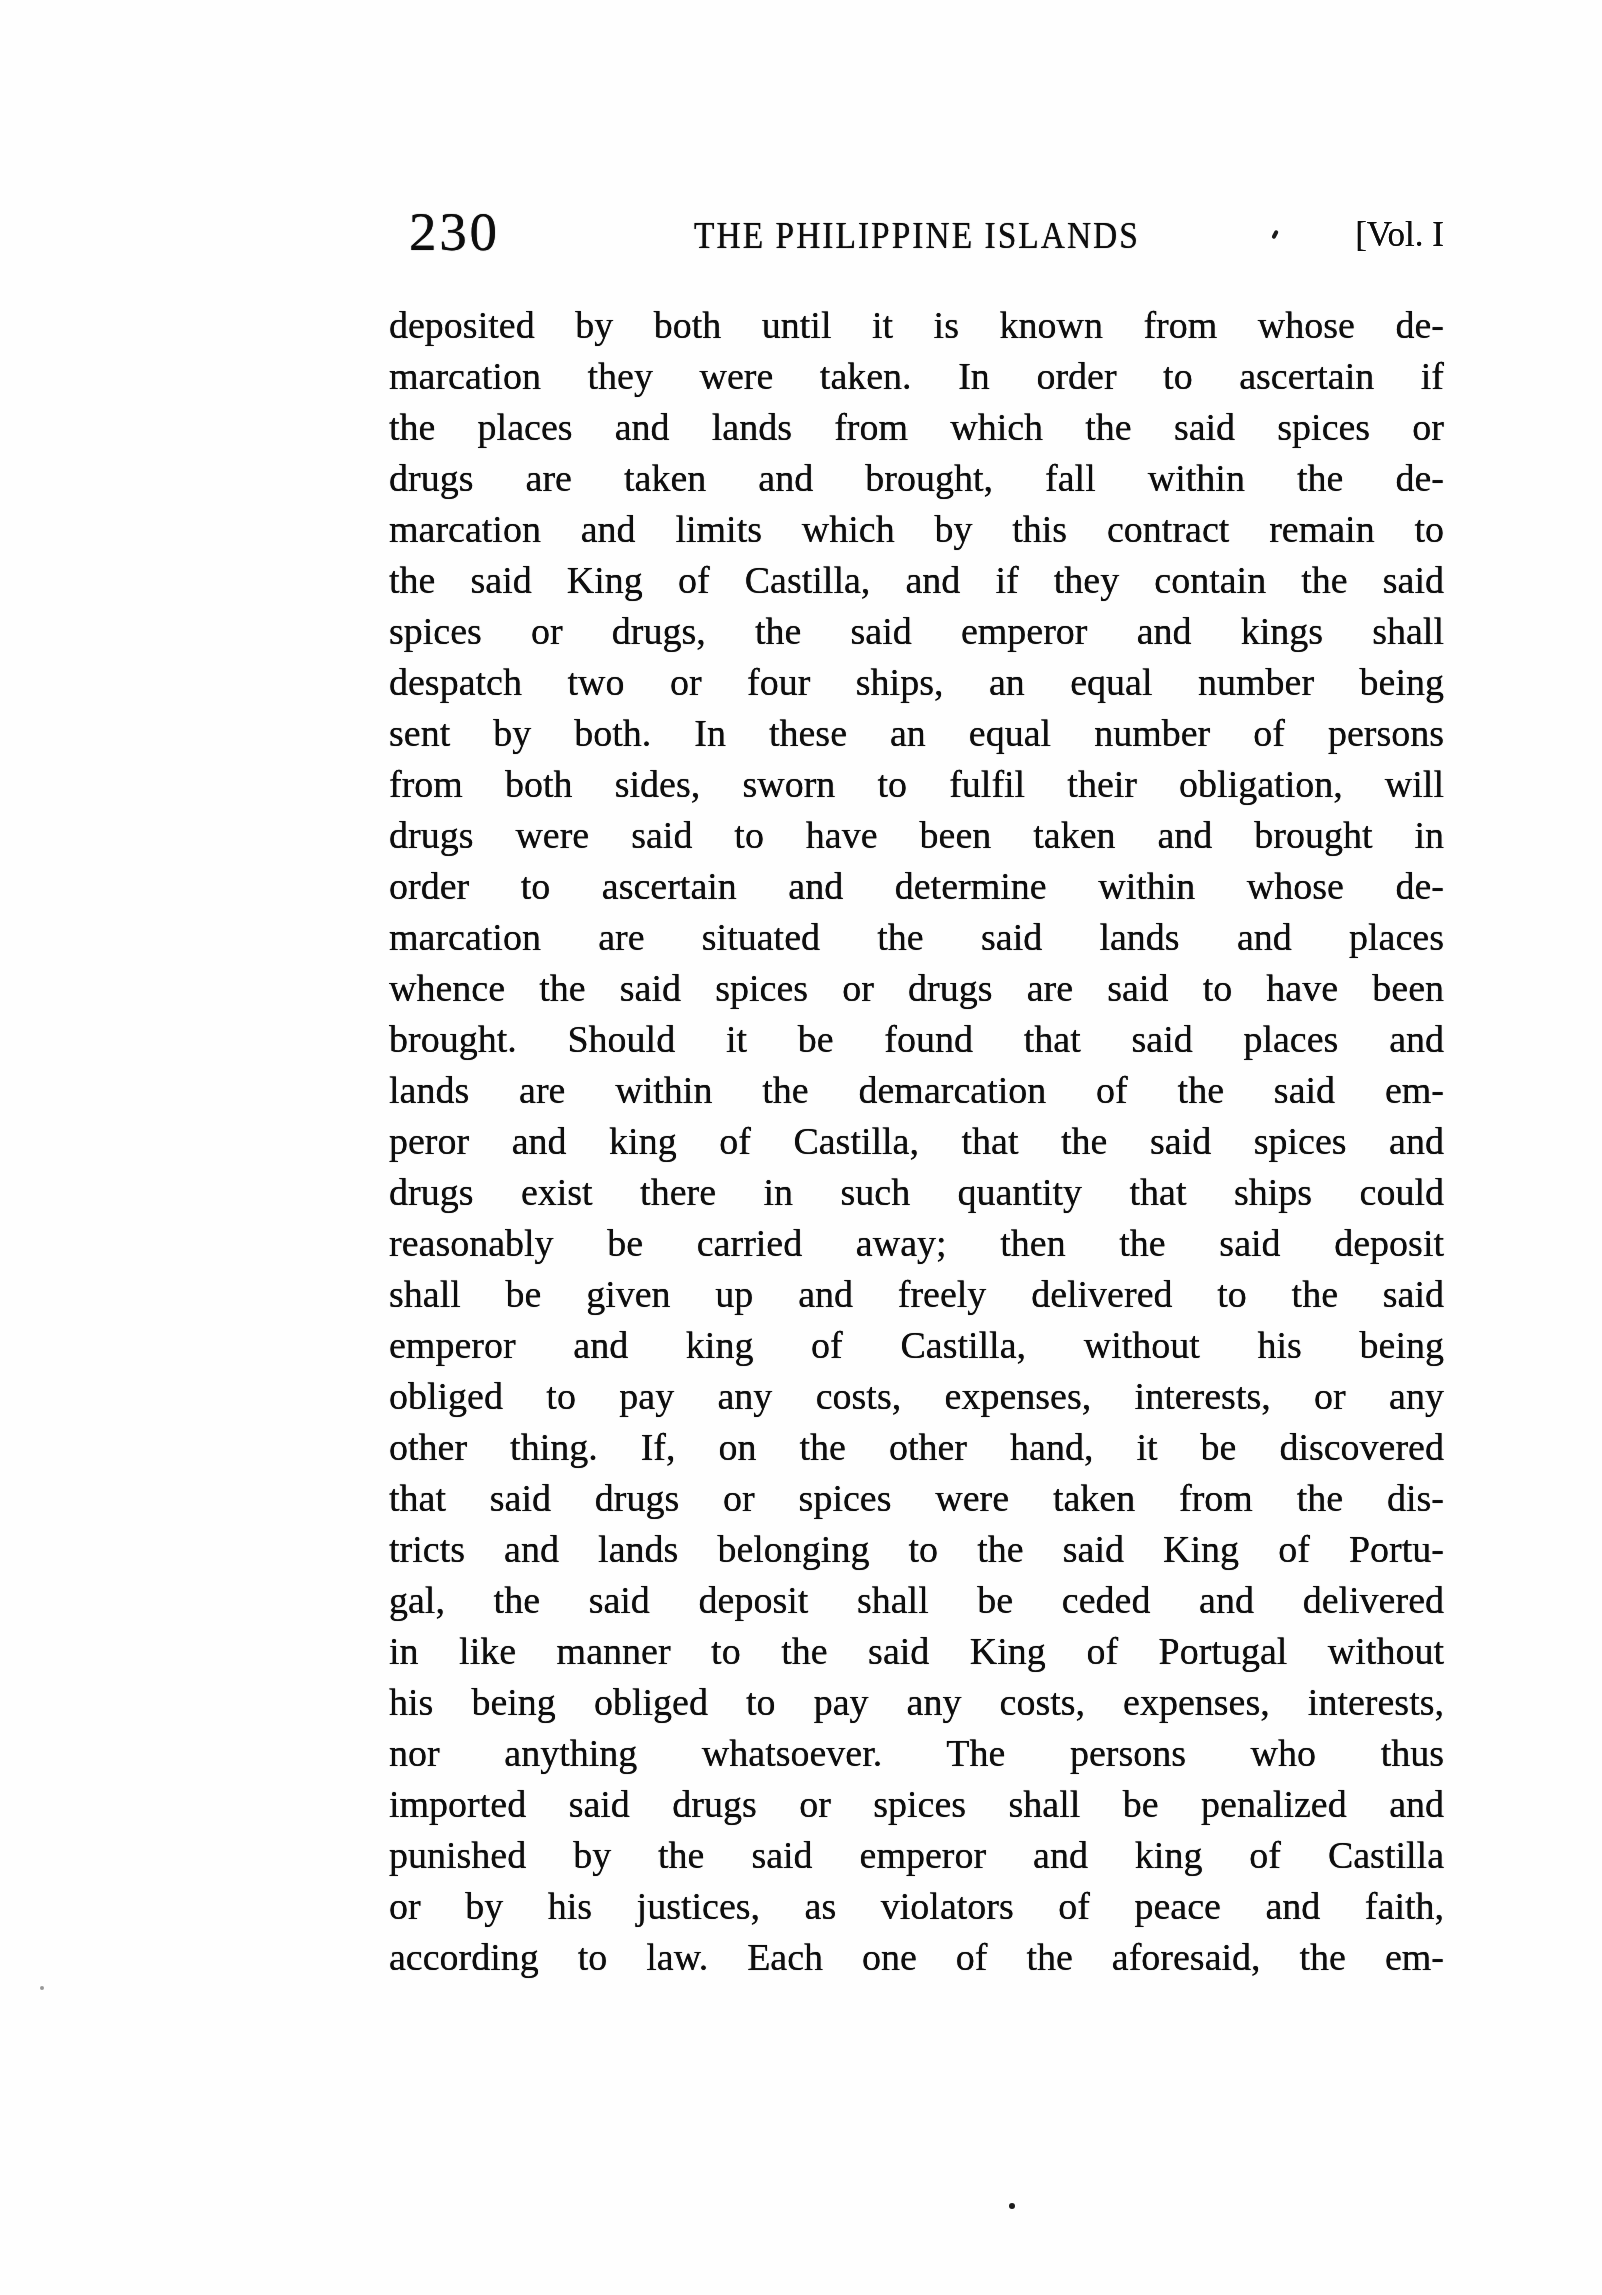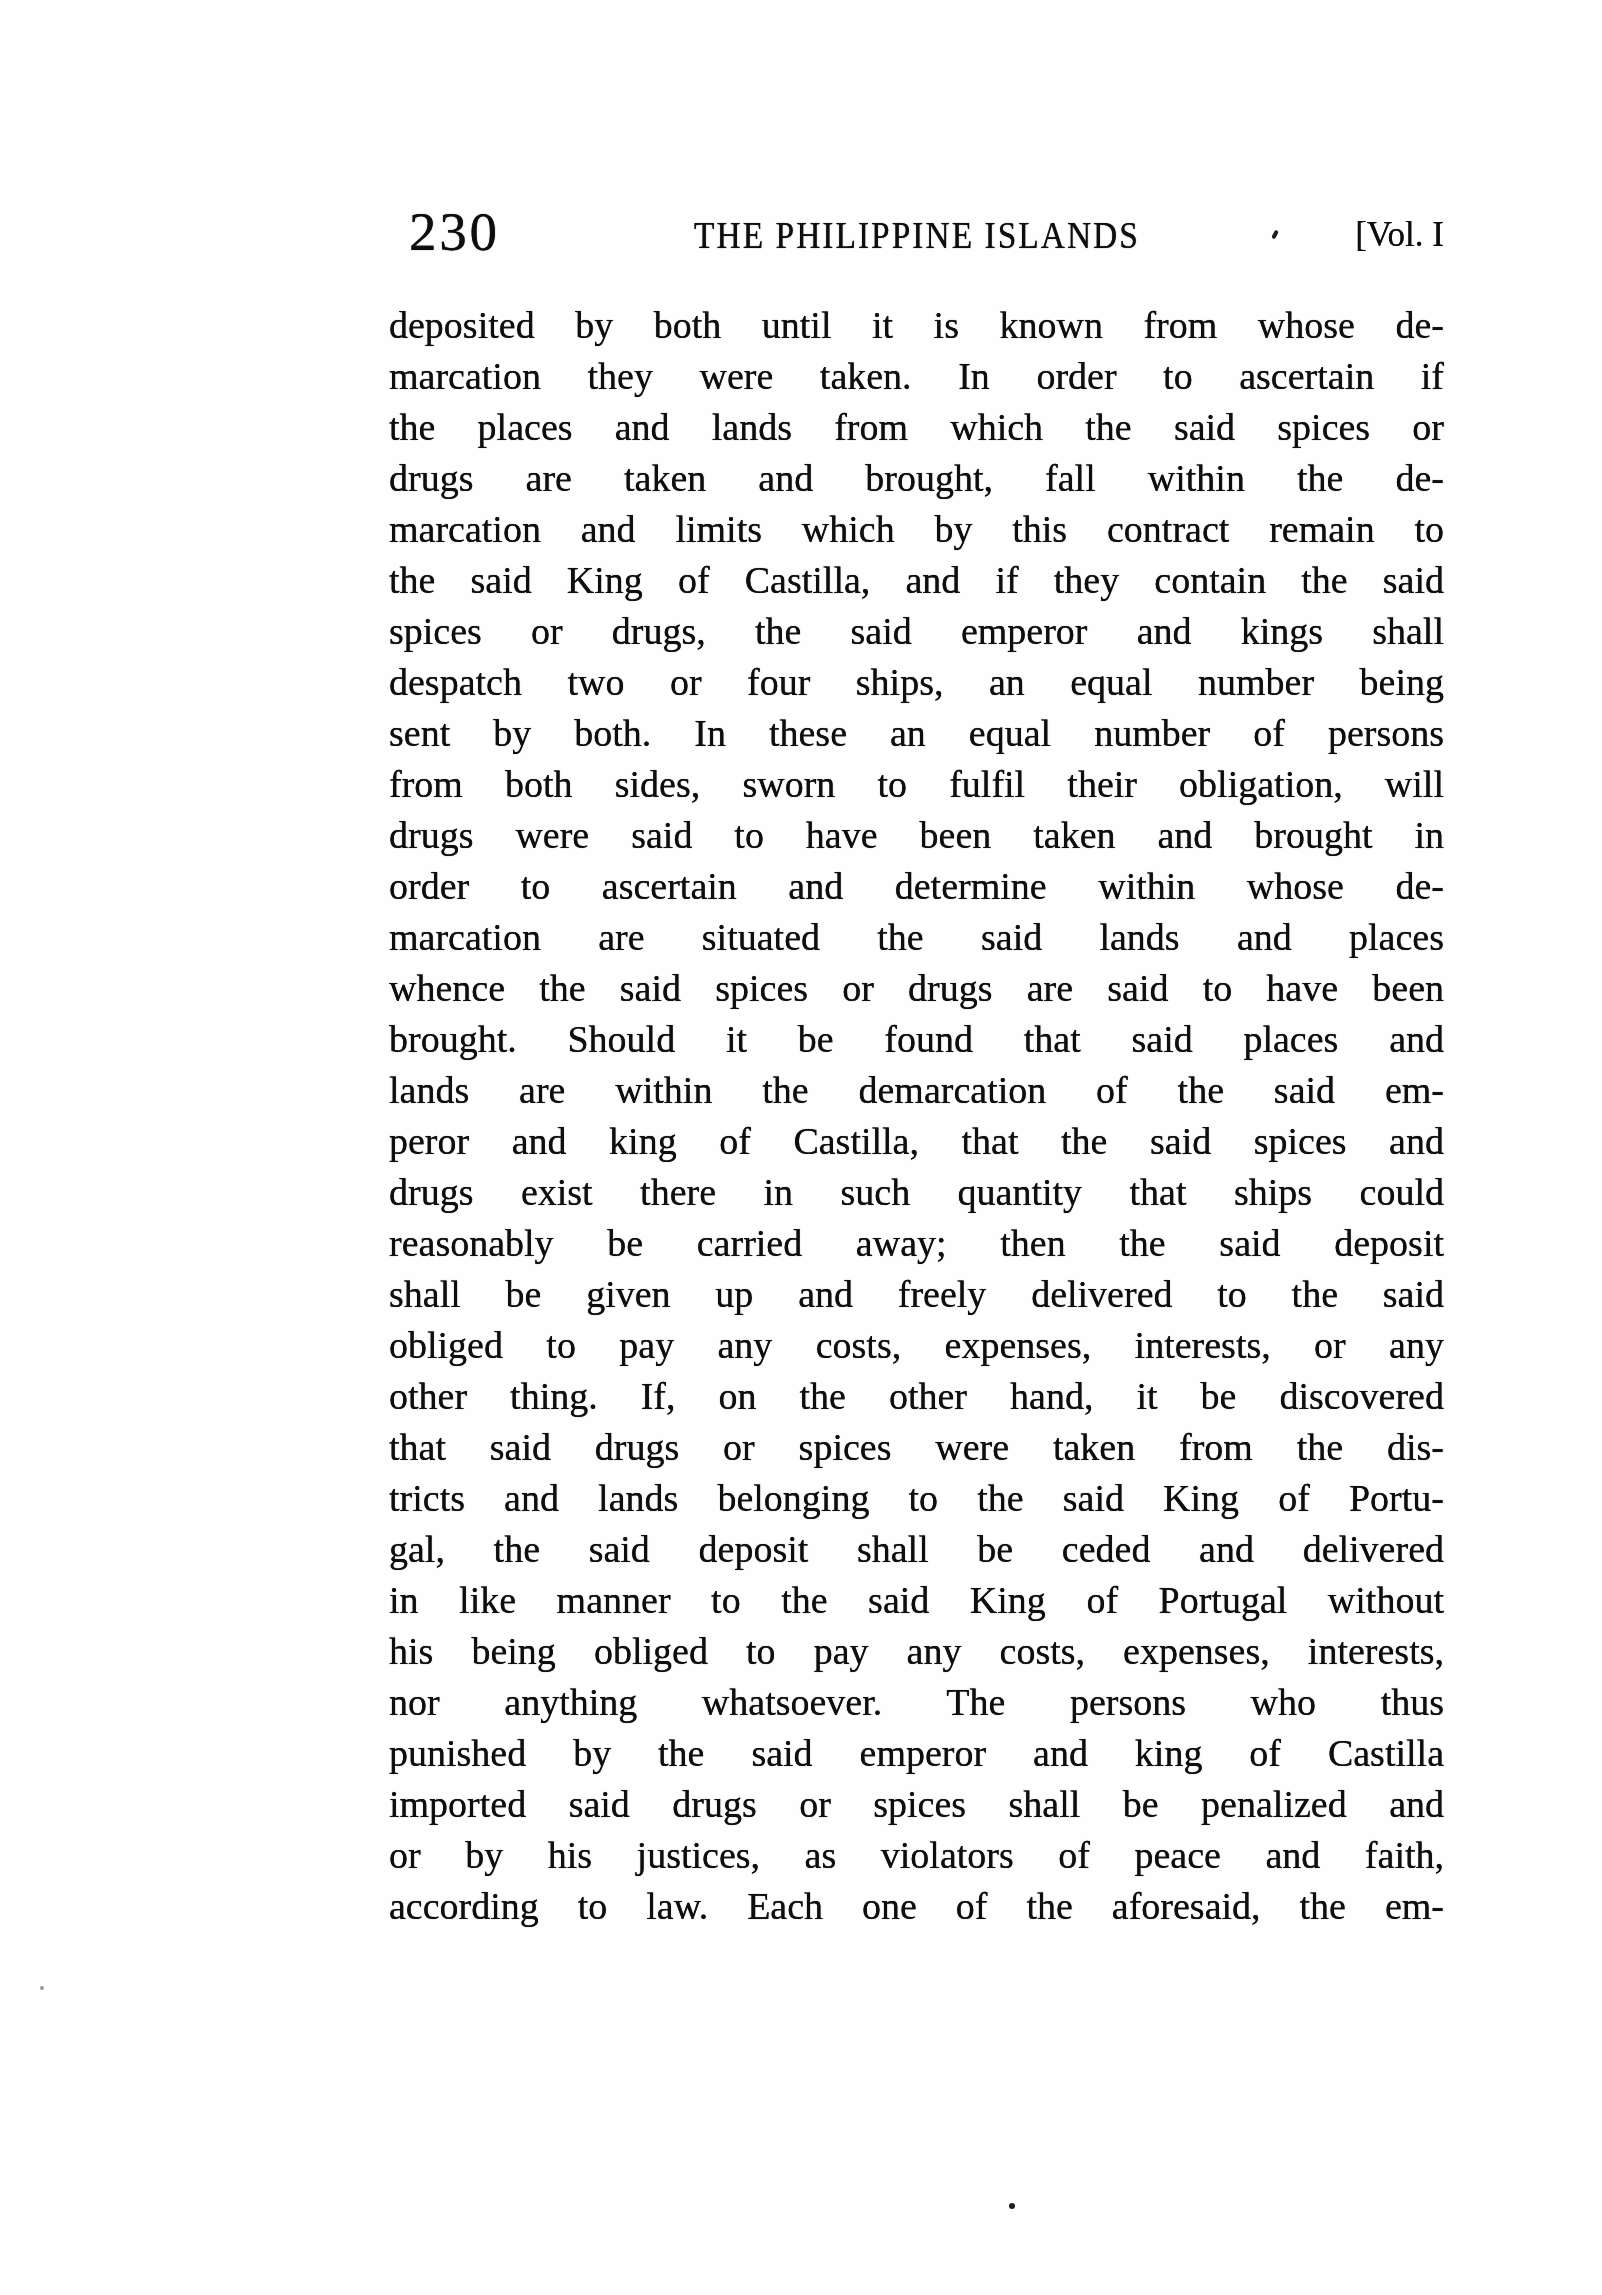--- a/index.html
+++ b/index.html
@@ -117,30 +117,31 @@
       <div class="line">drugs were said to have been taken and brought in</div>
       <div class="line">order to ascertain and determine within whose de-</div>
       <div class="line">marcation are situated the said lands and places</div>
       <div class="line">whence the said spices or drugs are said to have been</div>
       <div class="line">brought.  Should it be found that said places and</div>
       <div class="line">lands are within the demarcation of the said em-</div>
       <div class="line">peror and king of Castilla, that the said spices and</div>
       <div class="line">drugs exist there in such quantity that ships could</div>
       <div class="line">reasonably be carried away; then the said deposit</div>
       <div class="line">shall be given up and freely delivered to the said</div>
+      <div class="line">emperor and king of Castilla, without his being</div>
       <div class="line">obliged to pay any costs, expenses, interests, or any</div>
       <div class="line">other thing.  If, on the other hand, it be discovered</div>
       <div class="line">that said drugs or spices were taken from the dis-</div>
       <div class="line">tricts and lands belonging to the said King of Portu-</div>
       <div class="line">gal, the said deposit shall be ceded and delivered</div>
       <div class="line">in like manner to the said King of Portugal without</div>
       <div class="line">his being obliged to pay any costs, expenses, interests,</div>
       <div class="line">nor anything whatsoever.  The persons who thus</div>
+      <div class="line">imported said drugs or spices shall be penalized and</div>
       <div class="line">punished by the said emperor and king of Castilla</div>
-      <div class="line">imported said drugs or spices shall be penalized and</div>
       <div class="line">or by his justices, as violators of peace and faith,</div>
       <div class="line">according to law.  Each one of the aforesaid, the em-</div>
     </div>
 
   <span class="speck speck-a"></span>
   <span class="speck speck-b"></span>
   <span class="speck speck-c"></span>
 
 </div>
 

